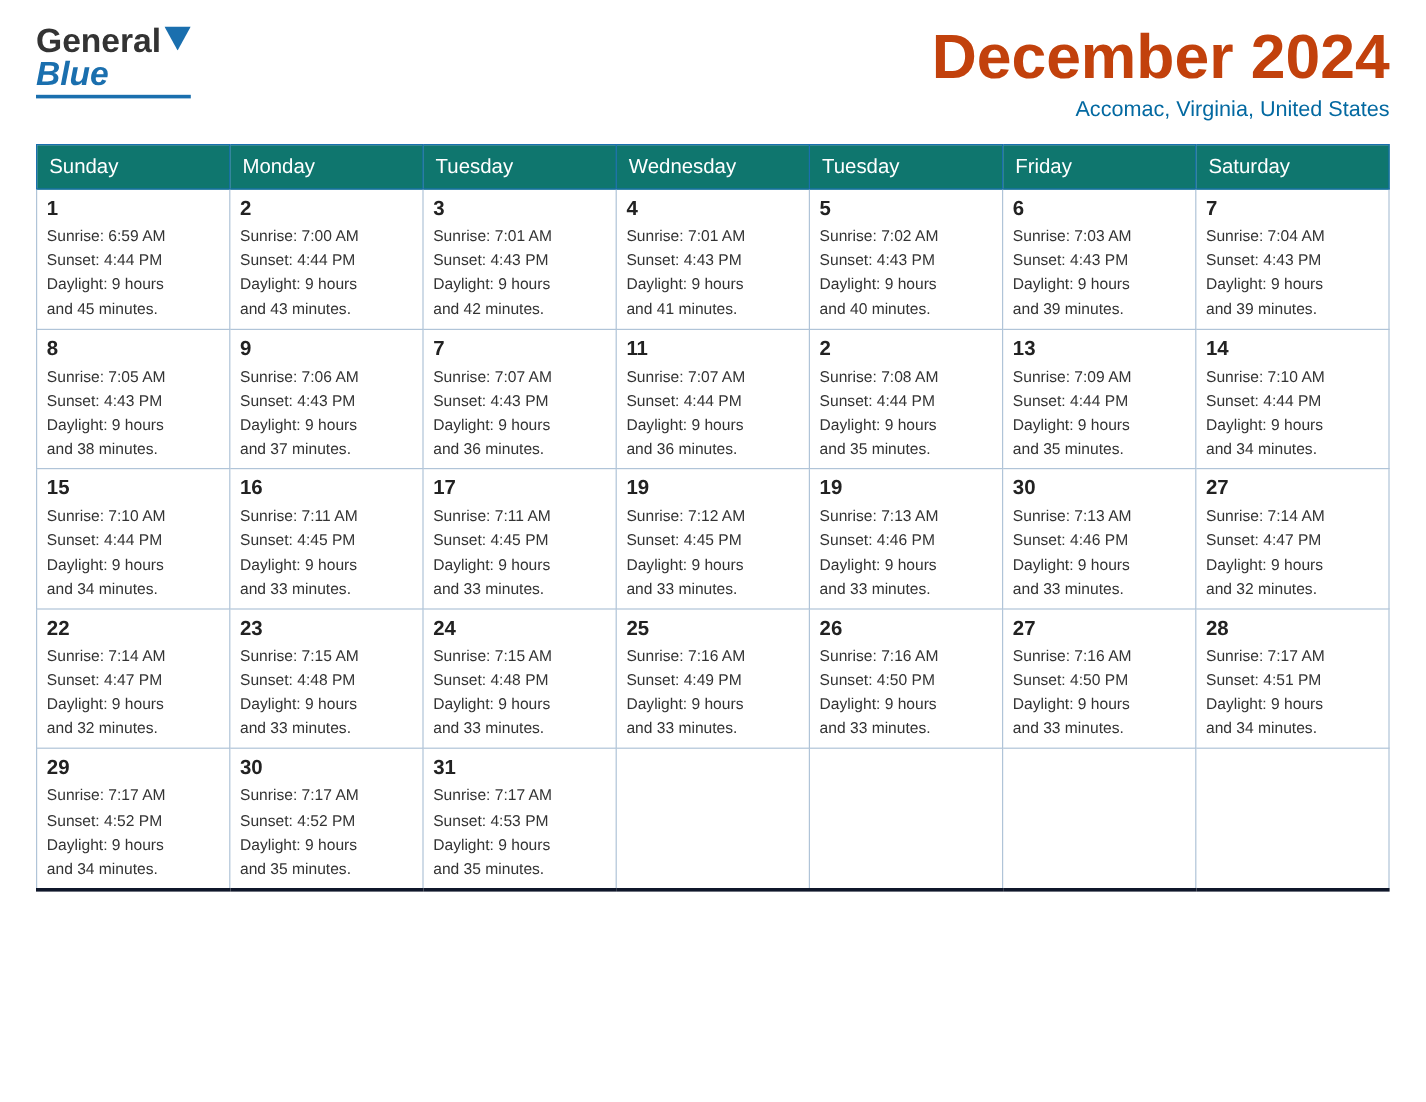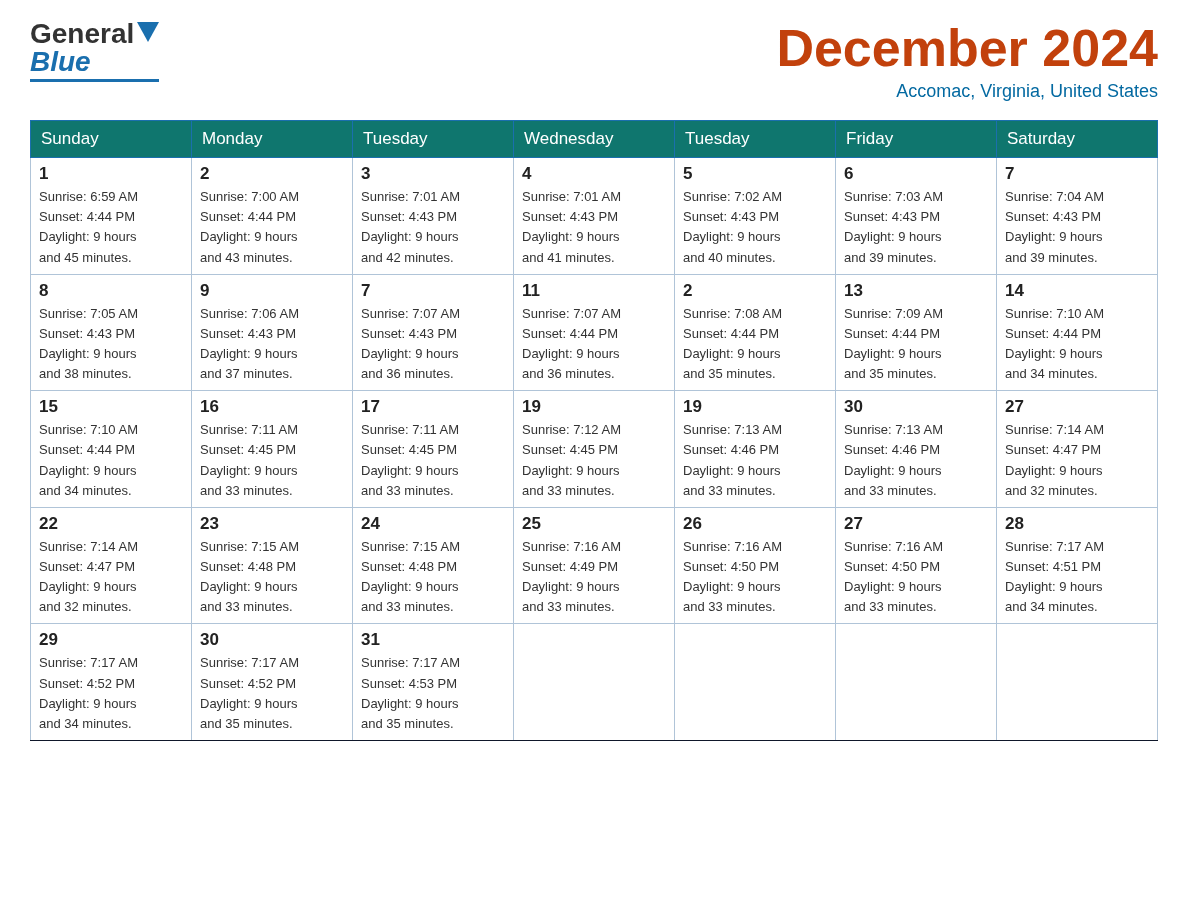--- a/index.html
+++ b/index.html
@@ -84,21 +84,21 @@
     }
     .day-info {
       font-size: 13px;
       color: #333;
       line-height: 1.55;
     }
     .empty-cell {
       background: #fff;
     }
     tr:last-child td {
-      border-bottom: 1px solid #0f172a;
+      border-bottom: 3px solid #0f172a;
     }
   </style>
 </head>
 <body>
 
 <div class="header-area">
   <div class="logo">
     <div style="display:flex;align-items:center;">
       <span class="logo-general">General</span>
       <span style="display:inline-block;margin-left:3px;vertical-align:middle;">

